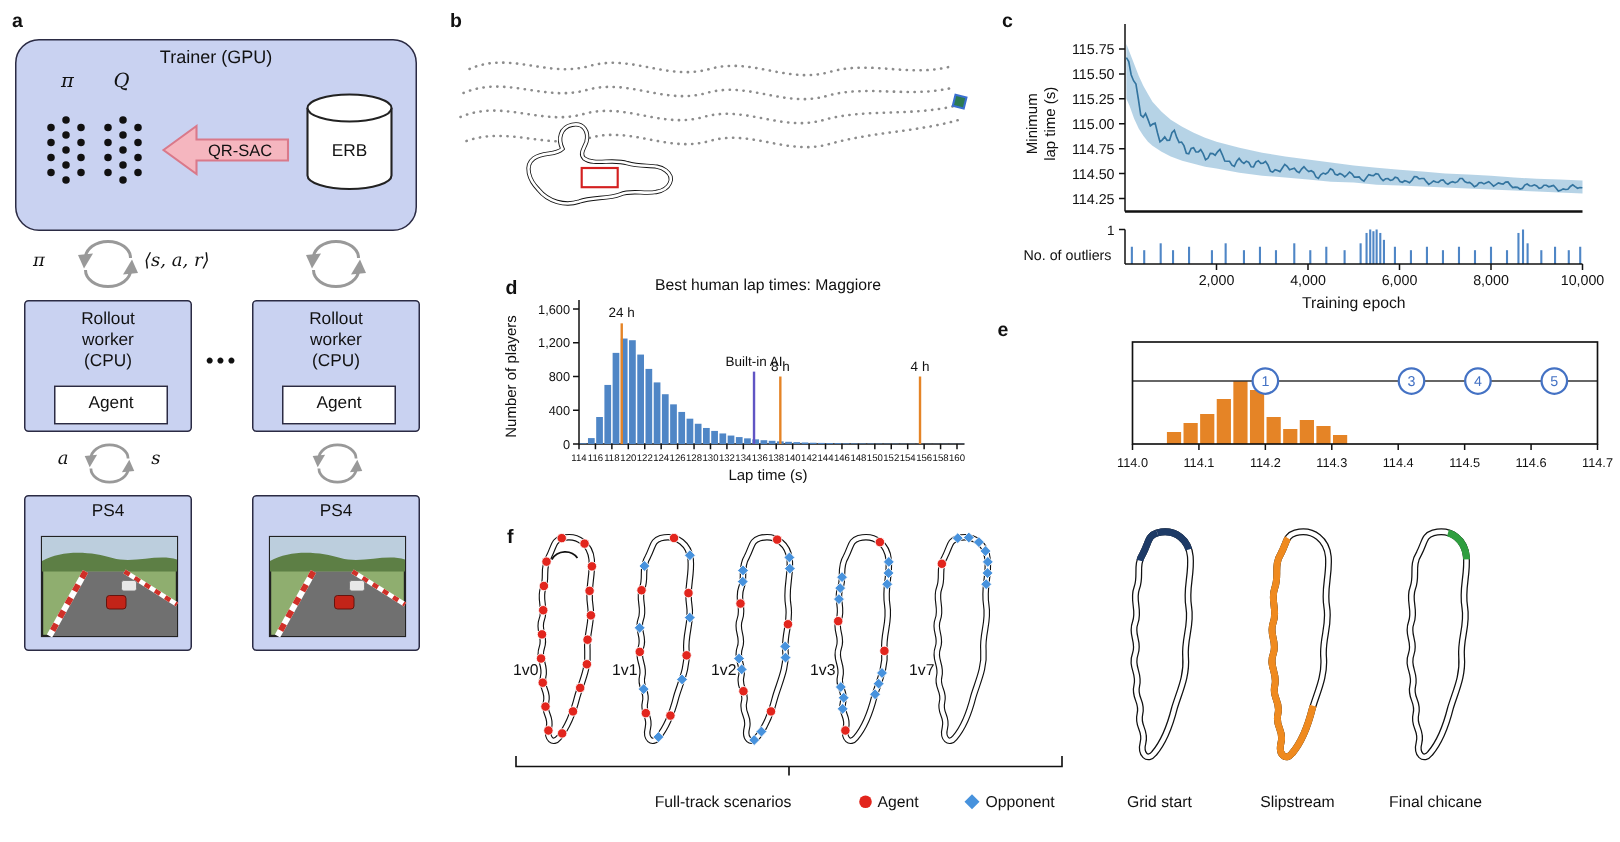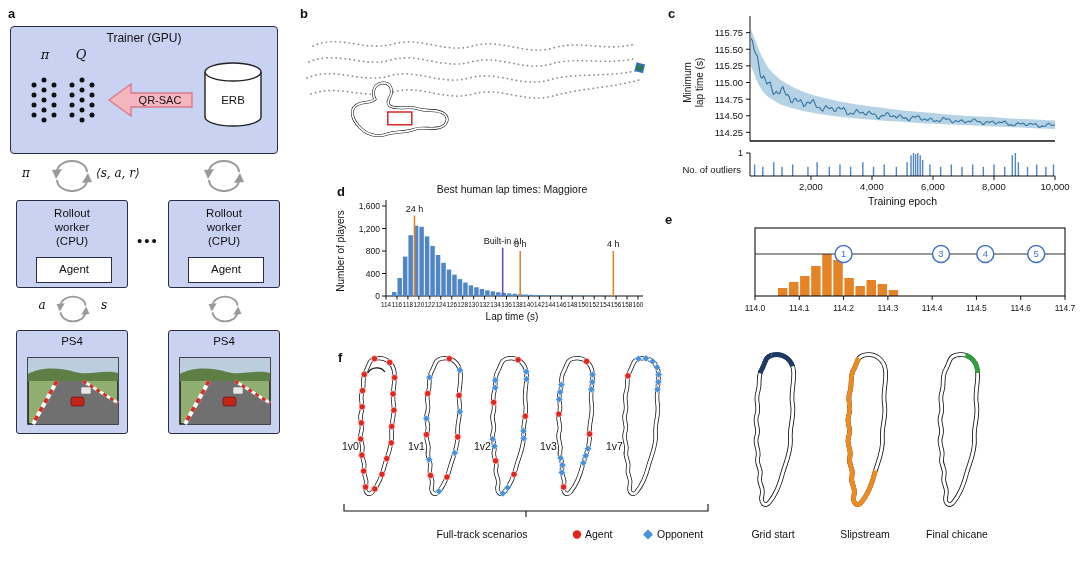--- a/index.html
+++ b/index.html
@@ -1,21 +1,21 @@
 <!DOCTYPE html>
 <html><head>
 <meta charset="utf-8">
 <style>
   html,body{margin:0;padding:0;background:#fff;}
   .fig{position:relative;width:1080px;height:561px;background:#fff;
        font-family:"Liberation Sans",sans-serif;overflow:hidden;color:#111;}
   .abs{position:absolute;}
   svg{font-family:"Liberation Sans",sans-serif;}
   .plabel{position:absolute;font-weight:bold;font-size:13px;}
-  .box{position:absolute;background:#c9d2f1;border:1.3px solid #2b2b44;border-radius:4px;box-sizing:border-box;}
+  .box{position:absolute;background:#c9d2f1;border:1.3px solid #2b2b44;border-radius:16px;box-sizing:border-box;}
   .boxtitle{position:absolute;left:0;right:0;text-align:center;font-size:12px;}
   .smtitle{font-size:11.5px;white-space:pre-line;line-height:1.22;}
   .math{font-family:"DejaVu Serif",serif;font-style:italic;font-size:13px;}
   .agentbox{position:absolute;background:#fff;border:1.2px solid #2b2b44;text-align:center;font-size:11.5px;}
   .ctr{text-align:center;}
 </style>
 </head>
 <body>
 
 <div class="fig">

